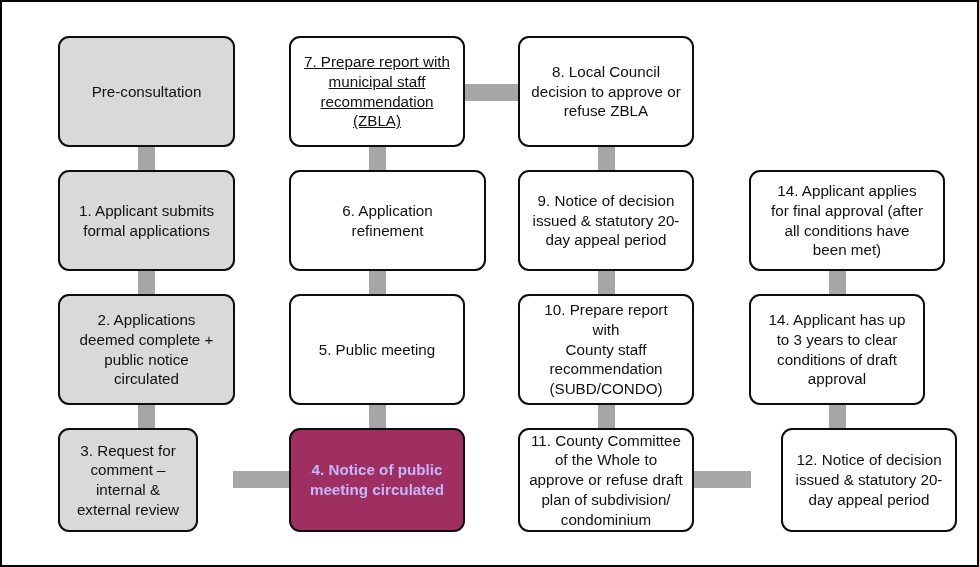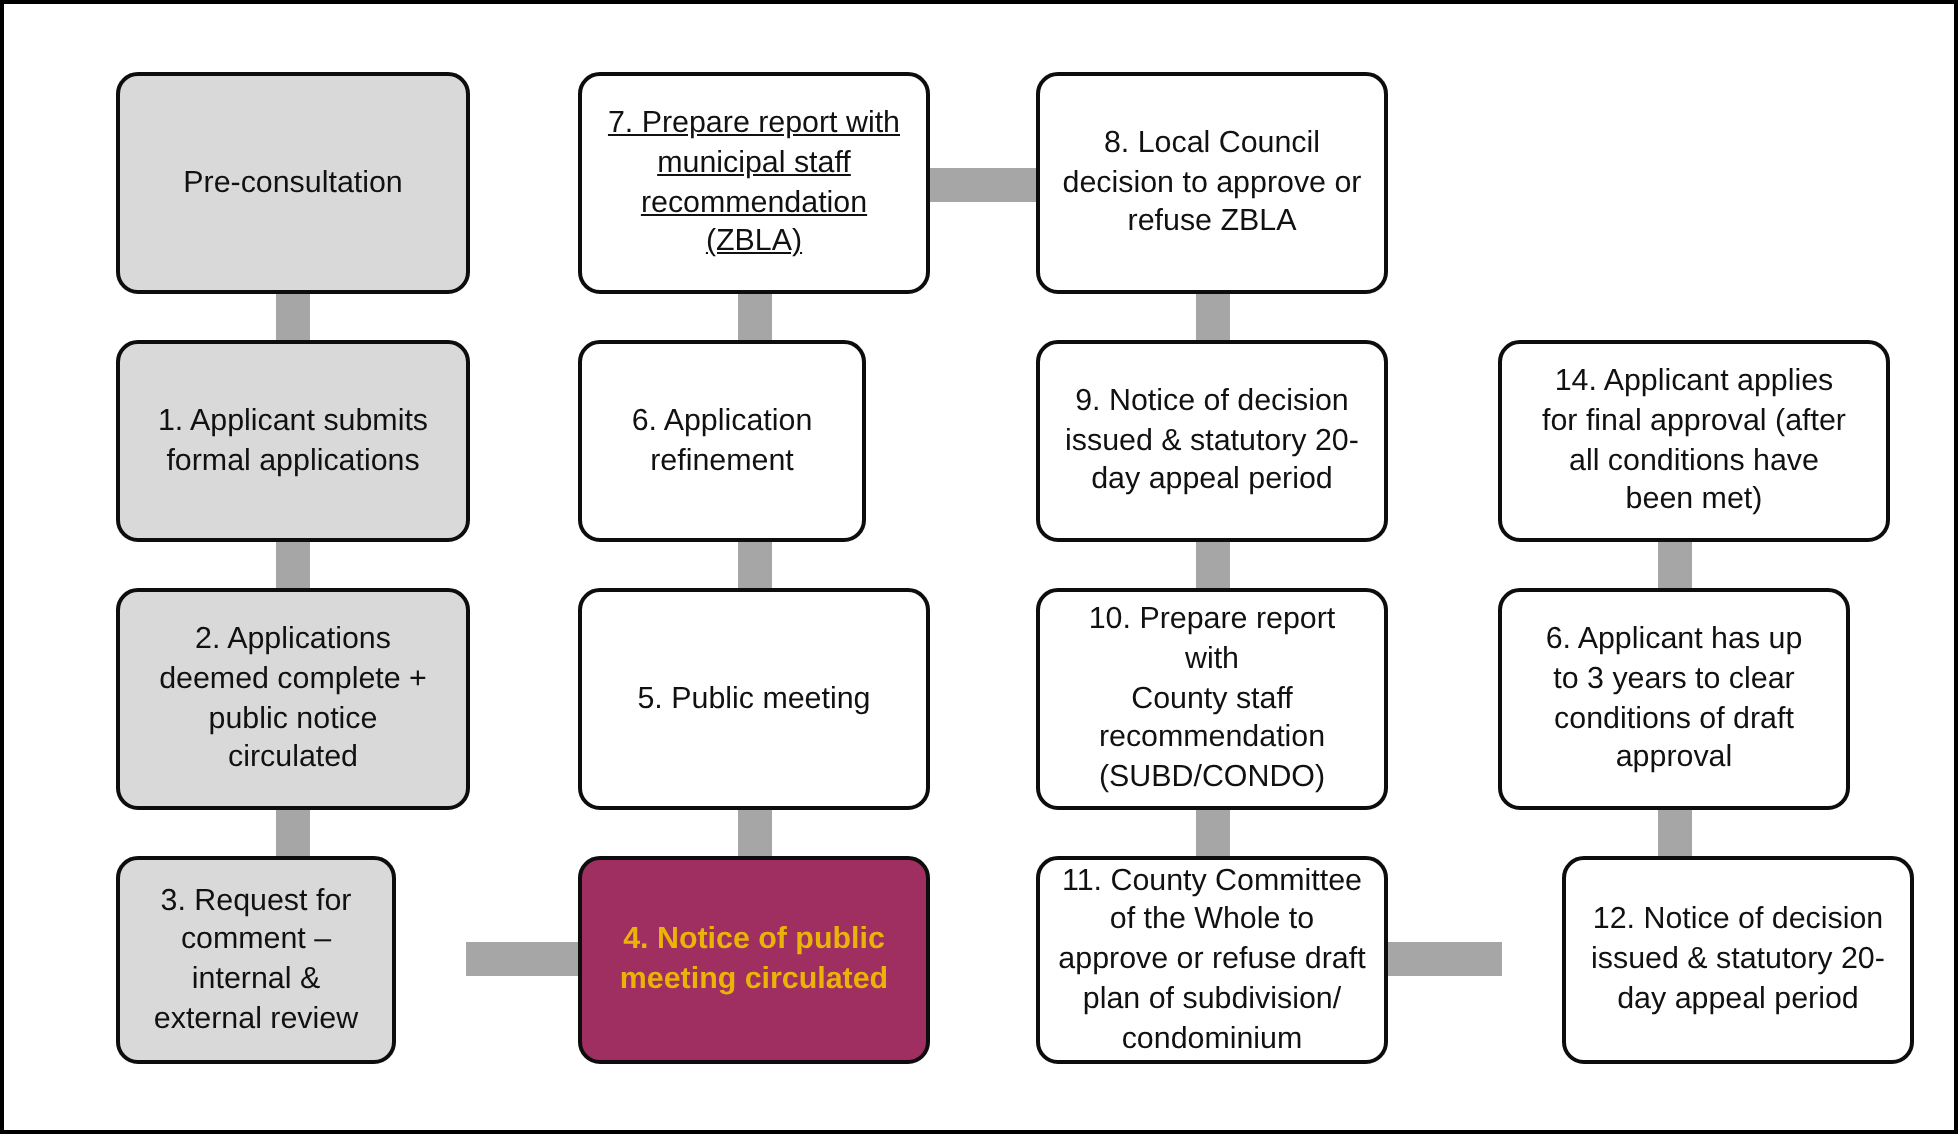--- a/index.html
+++ b/index.html
@@ -89,28 +89,28 @@
       <span class="node-text">3. Request for
 comment – internal &amp;
 external review</span>
     </div>
     <div class="node white" style="left: 287px; top: 34px; width: 176px; height: 111px; border-color: rgb(13, 13, 13); background: rgb(255, 255, 255); text-decoration: underline;">
       <span class="node-text">7. Prepare report with
 municipal staff
 recommendation
 (ZBLA)</span>
     </div>
-    <div class="node white" style="left: 287px; top: 168px; width: 144px; height: 101px; border-color: rgb(13, 13, 13); background: rgb(255, 255, 255);">
+    <div class="node white" style="left: 287px; top: 168px; width: 197px; height: 101px; border-color: rgb(13, 13, 13); background: rgb(255, 255, 255);">
       <span class="node-text">6. Application
 refinement</span>
     </div>
     <div class="node white" style="left: 287px; top: 292px; width: 176px; height: 111px; border-color: rgb(13, 13, 13); background: rgb(255, 255, 255);">
       <span class="node-text">5. Public meeting</span>
     </div>
-    <div class="node accent" style="left: 287px; top: 426px; width: 176px; height: 104px; border-color: rgb(13, 13, 13); background: rgb(158, 47, 96); color: #eab308; align-items: center;">
+    <div class="node accent" style="left: 287px; top: 426px; width: 176px; height: 104px; border-color: rgb(13, 13, 13); background: rgb(158, 47, 96); color: #c4b5fd; align-items: center;">
       <span class="node-text">4. Notice of public
 meeting circulated</span>
     </div>
     <div class="node white" style="left: 516px; top: 34px; width: 176px; height: 111px; border-color: rgb(13, 13, 13); background: rgb(255, 255, 255);">
       <span class="node-text">8. Local Council
 decision to approve or
 refuse ZBLA</span>
     </div>
     <div class="node white" style="left: 516px; top: 168px; width: 176px; height: 101px; border-color: rgb(13, 13, 13); background: rgb(255, 255, 255);">
       <span class="node-text">9. Notice of decision
@@ -130,21 +130,21 @@
 plan of subdivision/
 condominium</span>
     </div>
     <div class="node white" style="left: 747px; top: 168px; width: 196px; height: 101px; border-color: rgb(13, 13, 13); background: rgb(255, 255, 255);">
       <span class="node-text">14. Applicant applies
 for final approval (after
 all conditions have
 been met)</span>
     </div>
     <div class="node white" style="left: 747px; top: 292px; width: 176px; height: 111px; border-color: rgb(13, 13, 13); background: rgb(255, 255, 255);">
-      <span class="node-text">6. Applicant has up
+      <span class="node-text">14. Applicant has up
 to 3 years to clear
 conditions of draft
 approval</span>
     </div>
     <div class="node white" style="left: 747px; top: 426px; width: 176px; height: 104px; border-color: rgb(13, 13, 13); background: rgb(255, 255, 255); margin-left: 32px;">
       <span class="node-text">12. Notice of decision
 issued &amp; statutory 20-
 day appeal period</span>
     </div>
   </div>

